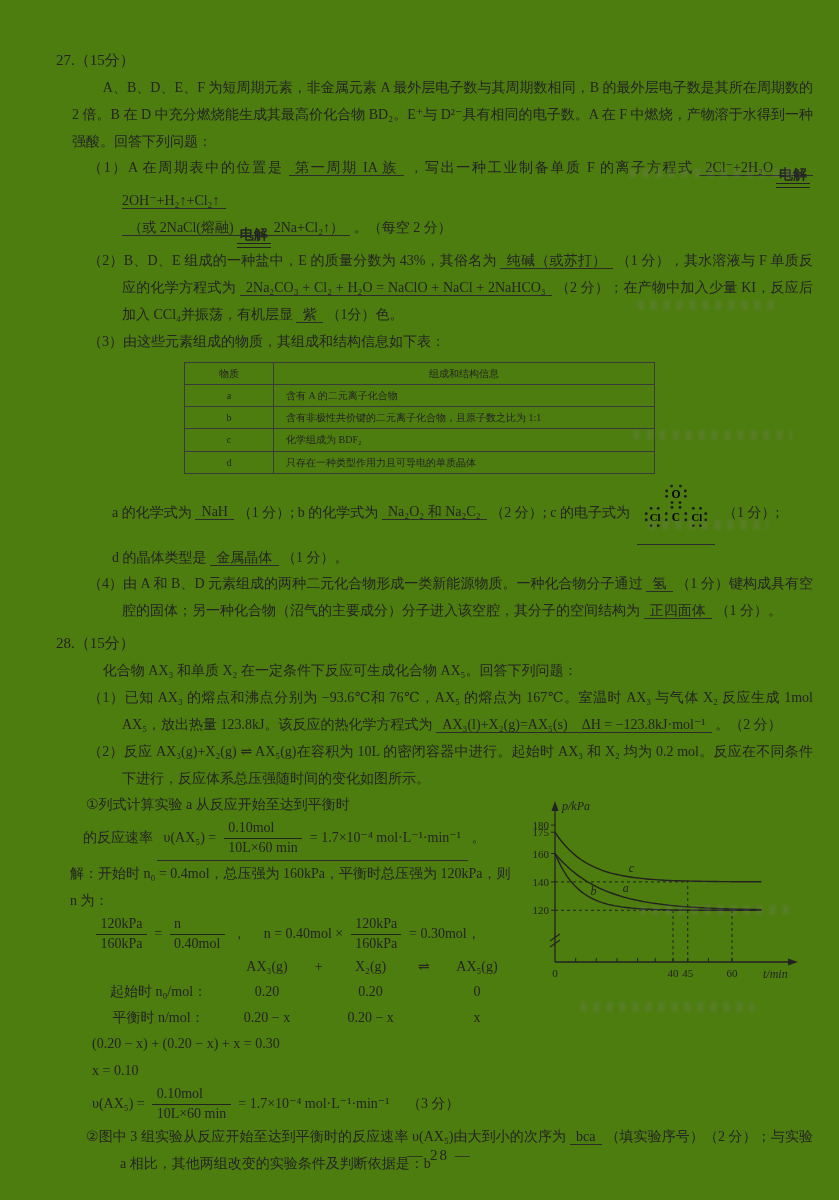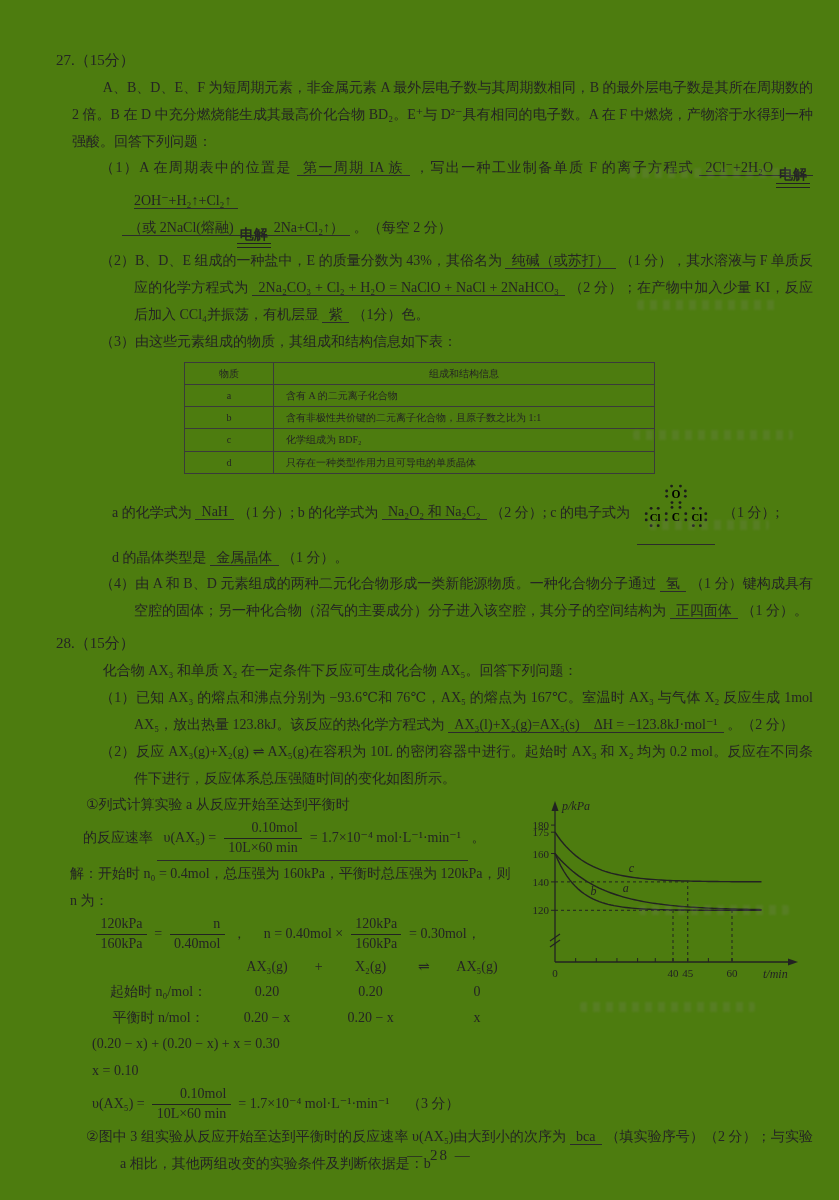--- a/index.html
+++ b/index.html
@@ -2,29 +2,29 @@
 <html><head>
 <meta charset="utf-8">
 <style>
   html,body{margin:0;padding:0;background:#e8e8e6;}
   .page{position:relative;width:839px;height:1200px;margin:0 auto;background:#4d7c0f;
         font-family:"Liberation Serif","DejaVu Serif","DejaVu Sans",serif;
         color:#242424;font-size:14px;line-height:1.92;overflow:hidden;}
   .content{padding:46px 26px 0 56px;}
   .qnum{font-size:15px;}
   .intro{text-indent:2.2em;text-align:justify;}
-  .qitem{margin-left:44px;padding-left:34px;text-indent:-34px;text-align:justify;}
+  .qitem{margin-left:32px;padding-left:34px;text-indent:-34px;text-align:justify;}
   .plain{margin-left:32px;}
   .u{border-bottom:1.3px solid #2b2b2b;padding:0 .45em;white-space:normal;}
   .ub{display:inline-block;border-bottom:1.3px solid #2b2b2b;padding:0 .5em 2px;text-indent:0;}
   .cond{display:inline-flex;flex-direction:column;align-items:center;vertical-align:-0.5em;
         line-height:1;margin:0 3px;text-indent:0;}
   .cond .ct{font-size:14px;font-weight:bold;padding:0 3px 1px;}
   .cond .cb{align-self:stretch;height:3px;border-top:1.3px solid #222;border-bottom:1.3px solid #222;}
-  .frac{display:inline-flex;flex-direction:column;text-align:right;vertical-align:middle;
+  .frac{display:inline-flex;flex-direction:column;text-align:left;vertical-align:middle;
         margin:0 .3em;line-height:1.35;text-indent:0;}
   .frac .fn{border-bottom:1.2px solid #222;padding:0 .3em;}
   .frac .fd{padding:0 .3em;}
   table.info{border-collapse:collapse;margin:6px 0 8px 128px;}
   table.info th,table.info td{border:1.2px solid #3a3a3a;padding:1px 12px;font-weight:normal;font-size:10px;}
   table.info td.k,table.info th.k{width:64px;text-align:center;}
   .lewis{display:inline-block;vertical-align:middle;margin:0 4px;text-indent:0;}
   .ice{display:grid;grid-template-columns:9.5em 6em 1.4em 6em 1.6em 6em;margin-left:36px;line-height:1.85;}
   .ice .c{text-align:center;}
   .ice .l{text-align:center;}

